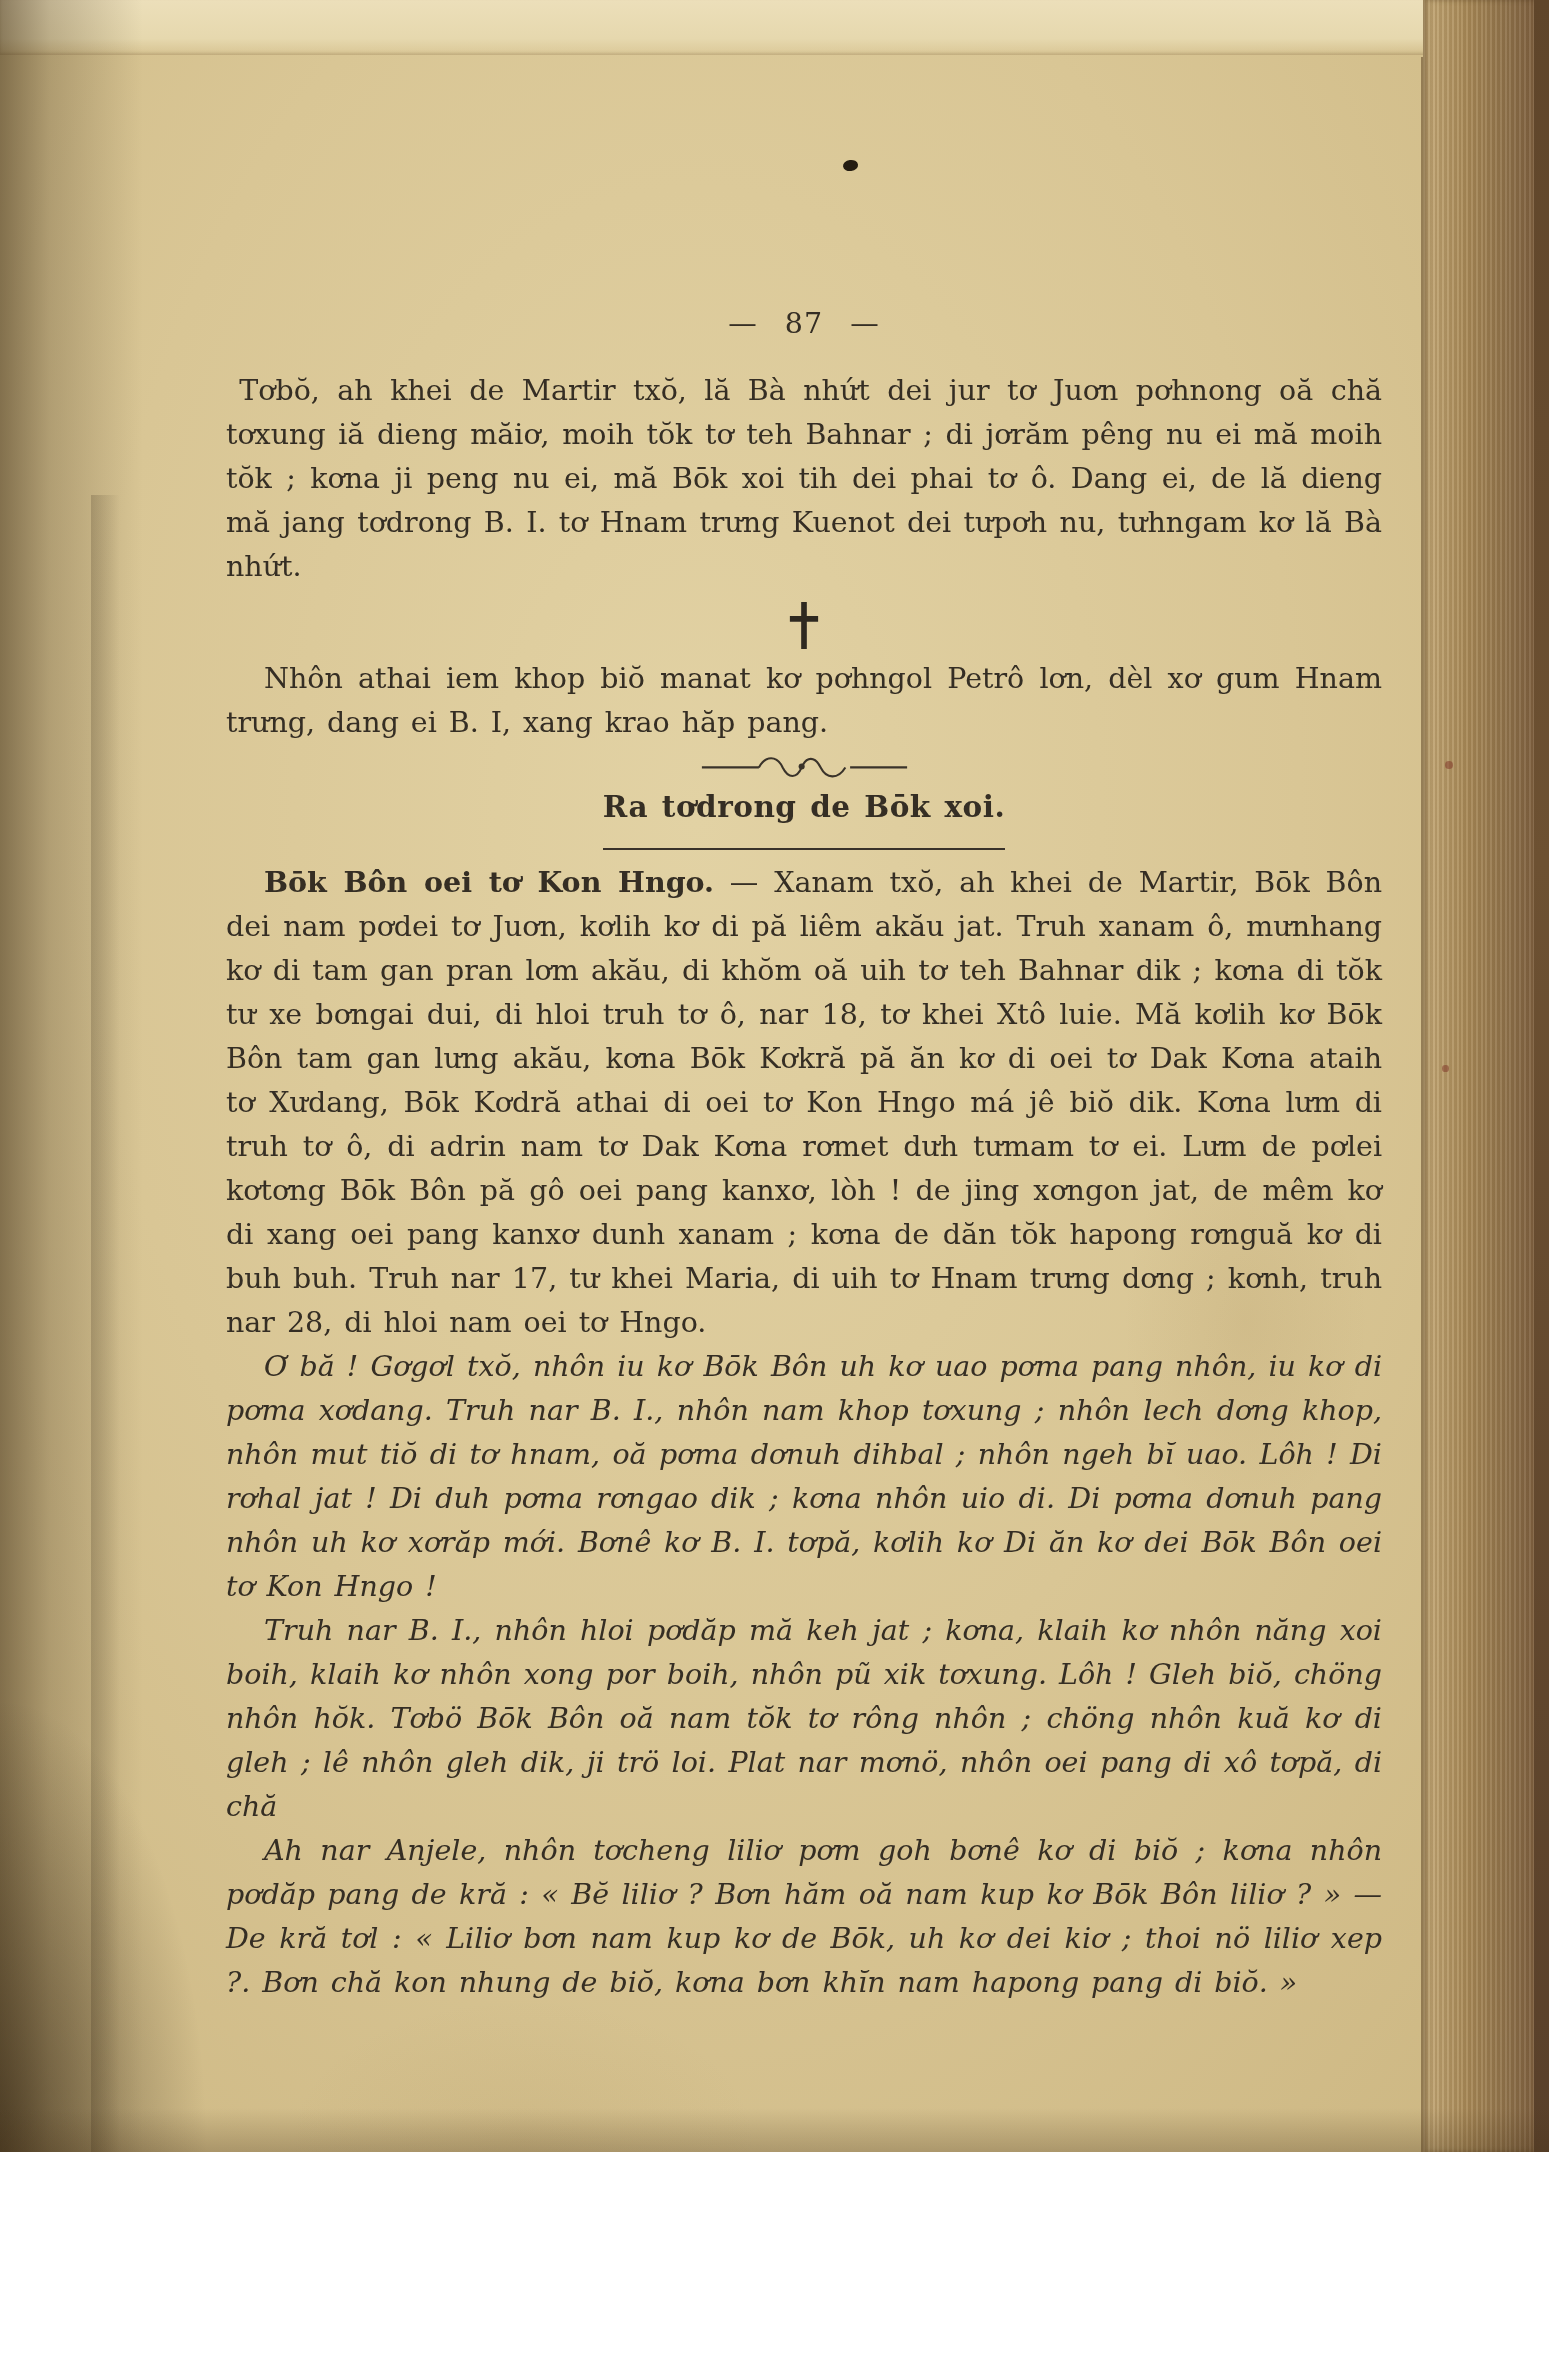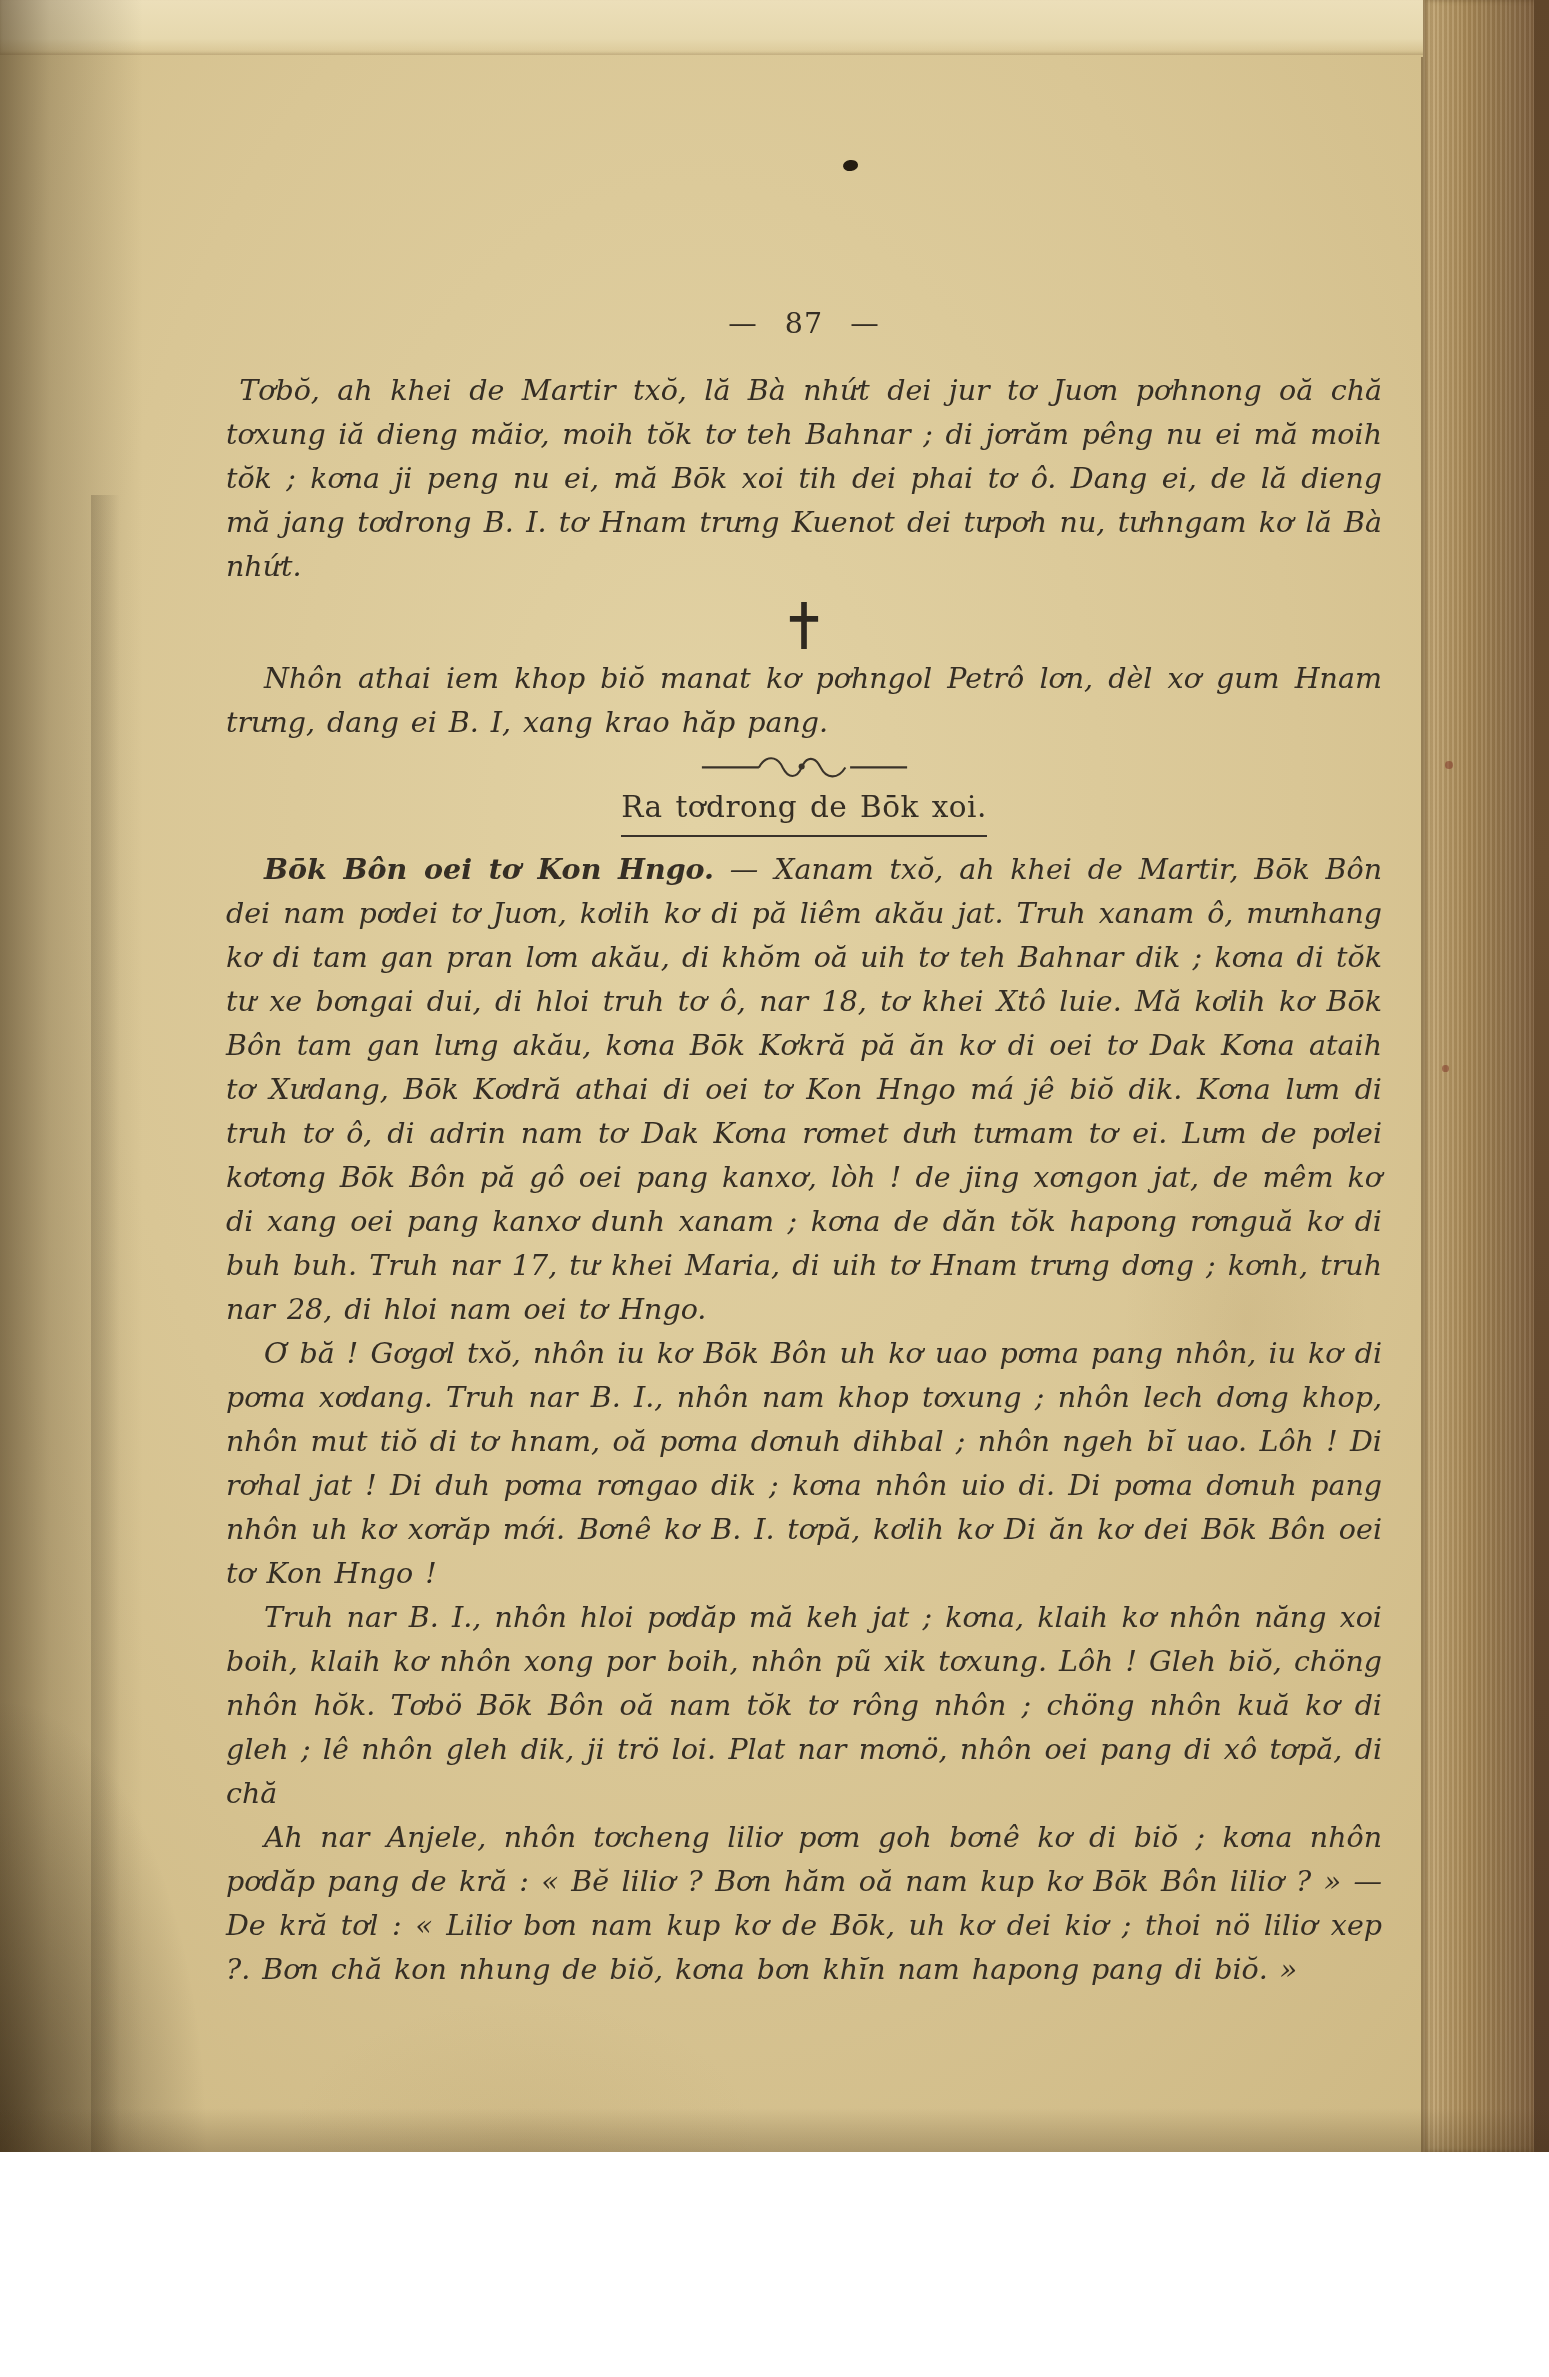--- a/index.html
+++ b/index.html
@@ -72,28 +72,28 @@
     position:absolute; left:226px; top:302px; width:1156px;
     color:#352e24;
     font-size:28.5px; line-height:44px;
     text-align:justify;
     word-spacing:2.9px;
   }
   .page-number {
     text-align:center; font-size:28.5px; margin-bottom:23px; letter-spacing:1px;
   }
   .page-number .num { margin:0 27px; }
-  p { margin:0; text-indent:38px;font-style:italic; }
+  p { margin:0; text-indent:38px; }
   p.flush { text-indent:13.3px; }
   .cross-row { text-align:center; margin:11.4px 0 5.7px; line-height:0; }
   .divider-row { text-align:center; margin:7.6px 0 3.8px; line-height:0; }
   .heading-row { text-align:center; margin:5.7px 0 9.5px; }
   .heading-row .heading {
-    display:inline-block; font-weight:normal; font-size:29.5px;
-    border-bottom:2.9px solid #39322a; padding-bottom:6px; letter-spacing:0.5px;text-align:right;
+    display:inline-block; font-weight:bold; font-size:29.5px;
+    border-bottom:2.9px solid #39322a; padding-bottom:19px; letter-spacing:0.5px;text-align:right;
   }
   .lead { font-weight:bold; }
   p.italic { font-style:italic; }
 
   .watermark {
     position:absolute; left:1177px; top:2336px;
     color:#ffffff; font-family:Liberation Mono, monospace;
     font-size:26px; letter-spacing:1px;
   }
 </style>

